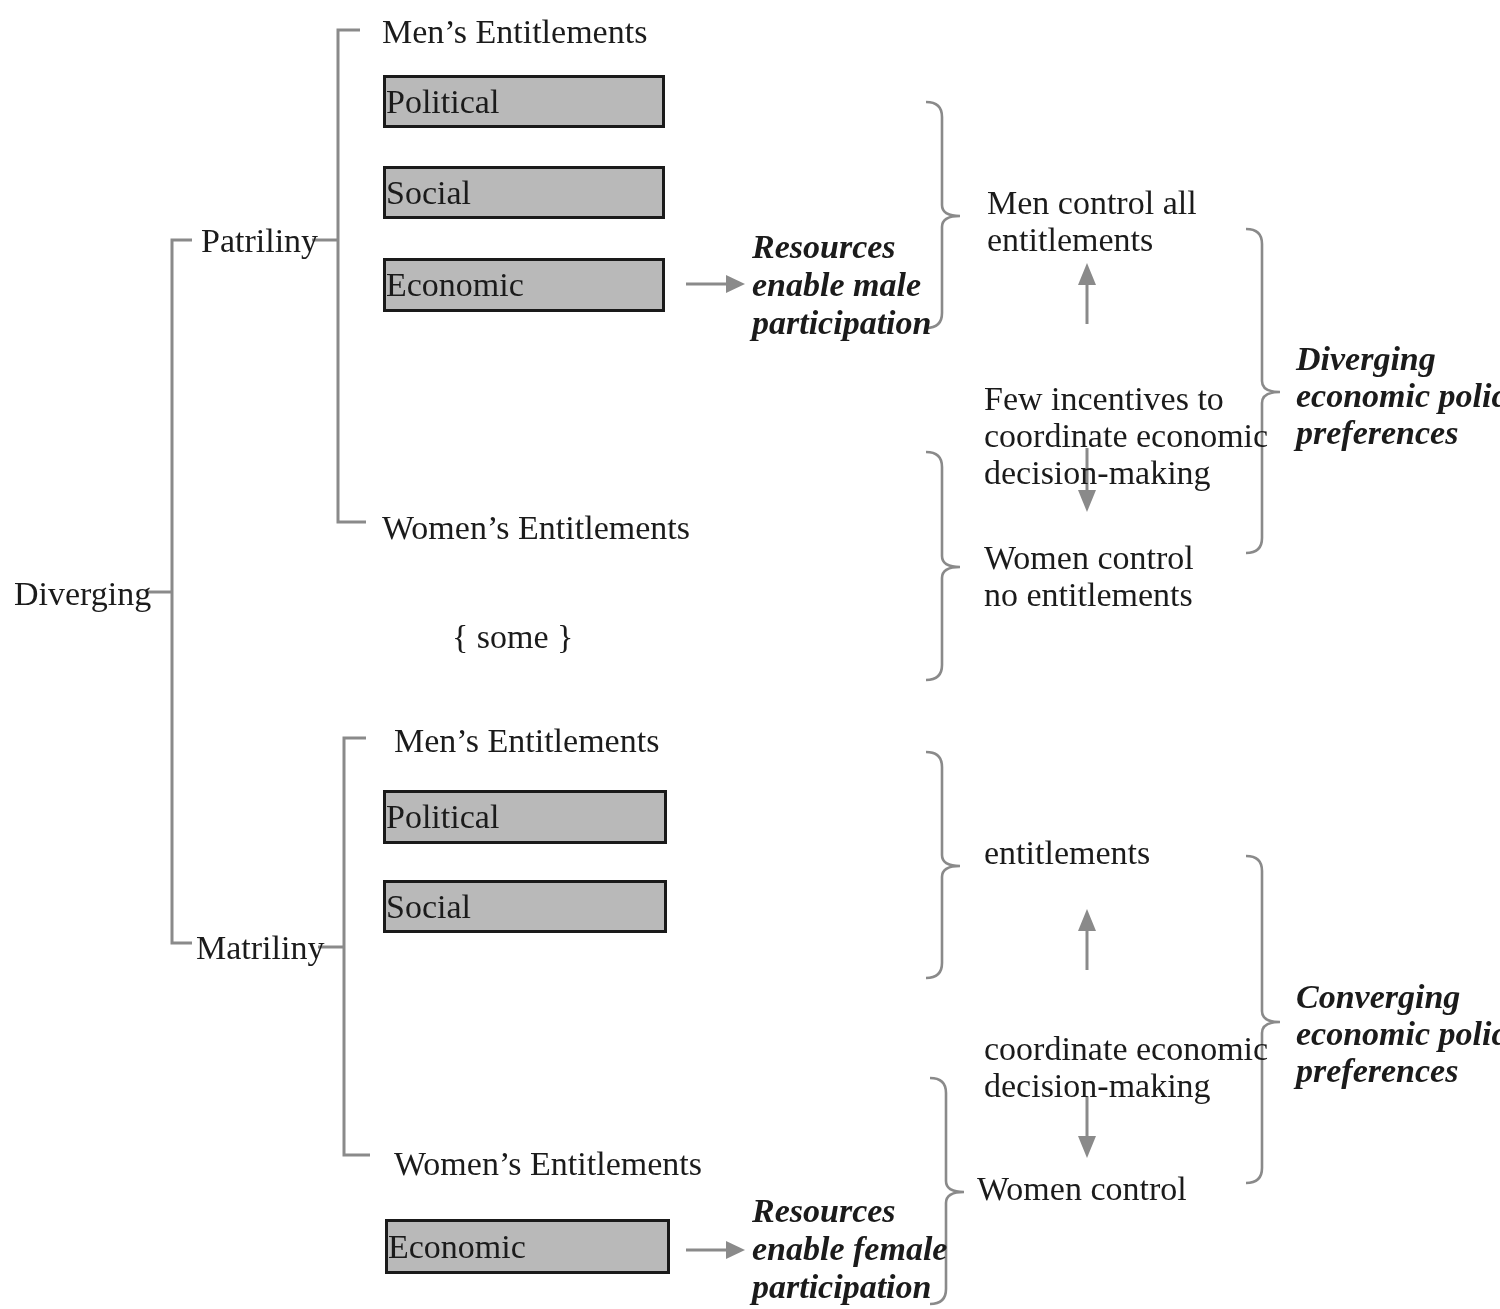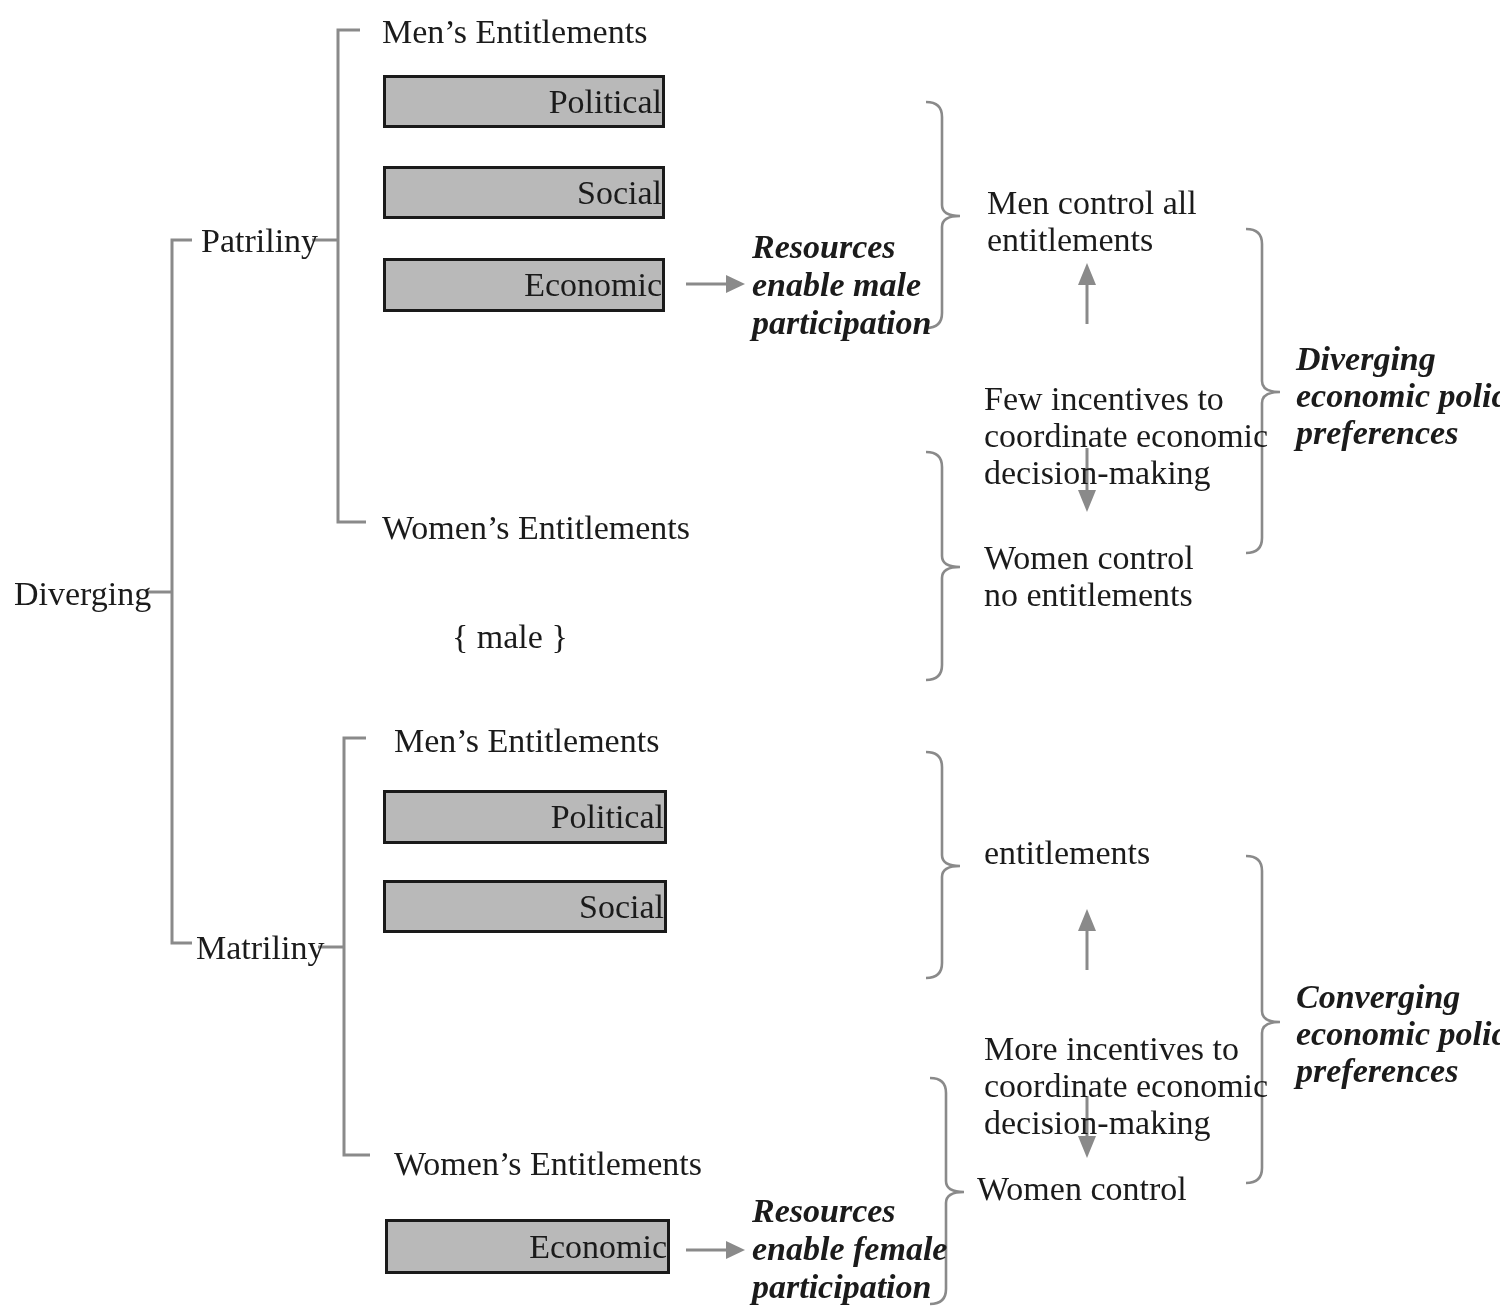--- a/index.html
+++ b/index.html
@@ -29,21 +29,21 @@
     white-space:nowrap;
   }
   .lines38{line-height:38px;}
   .it{margin-top:43px;}
   .bi{font-style:italic;font-weight:bold;}
   .ebox{
     position:absolute;
     background:var(--box-fill);
     border:3px solid var(--box-border);
     box-sizing:border-box;
-    display:flex;align-items:center;justify-content:flex-end;
+    display:flex;align-items:center;justify-content:flex-start;
     font-size:34px;
   }
 </style>
 </head>
 <body>
 
 <div id="canvas">
 
   <svg id="wires" viewBox="0 0 1500 1309" xmlns="http://www.w3.org/2000/svg">
 
@@ -97,21 +97,21 @@
     <span>Political</span>
   </div>
   <div class="ebox" style="left:383px;top:166px;width:282px;height:53px">
     <span>Social</span>
   </div>
   <div class="ebox" style="left:383px;top:258px;width:282px;height:54px">
     <span>Economic</span>
   </div>
 
   <div class="t" style="left:382px;top:509px">Women’s Entitlements</div>
-  <div class="t it" style="left:452px;top:575px">{ male }</div>
+  <div class="t it" style="left:452px;top:575px">{ some }</div>
 
   <div class="t bi lines38" style="left:752px;top:228px">
     <div>Resources</div>
     <div>enable male</div>
     <div>participation</div>
   </div>
   <div class="t" style="left:987px;top:184px">
     <div>Men control all</div>
     <div>entitlements</div>
   </div>
@@ -145,21 +145,20 @@
 
   <div class="t bi lines38" style="left:752px;top:1192px">
     <div>Resources</div>
     <div>enable female</div>
     <div>participation</div>
   </div>
   <div class="t" style="left:984px;top:834px">
     <div>entitlements</div>
   </div>
   <div class="t it" style="left:984px;top:987px">
-    <div>More incentives to</div>
     <div>coordinate economic</div>
     <div>decision-making</div>
   </div>
   <div class="t" style="left:977px;top:1170px">
     <div>Women control</div>
   </div>
   <div class="t bi" style="left:1296px;top:978px">
     <div>Converging</div>
     <div>economic policy</div>
     <div>preferences</div>

